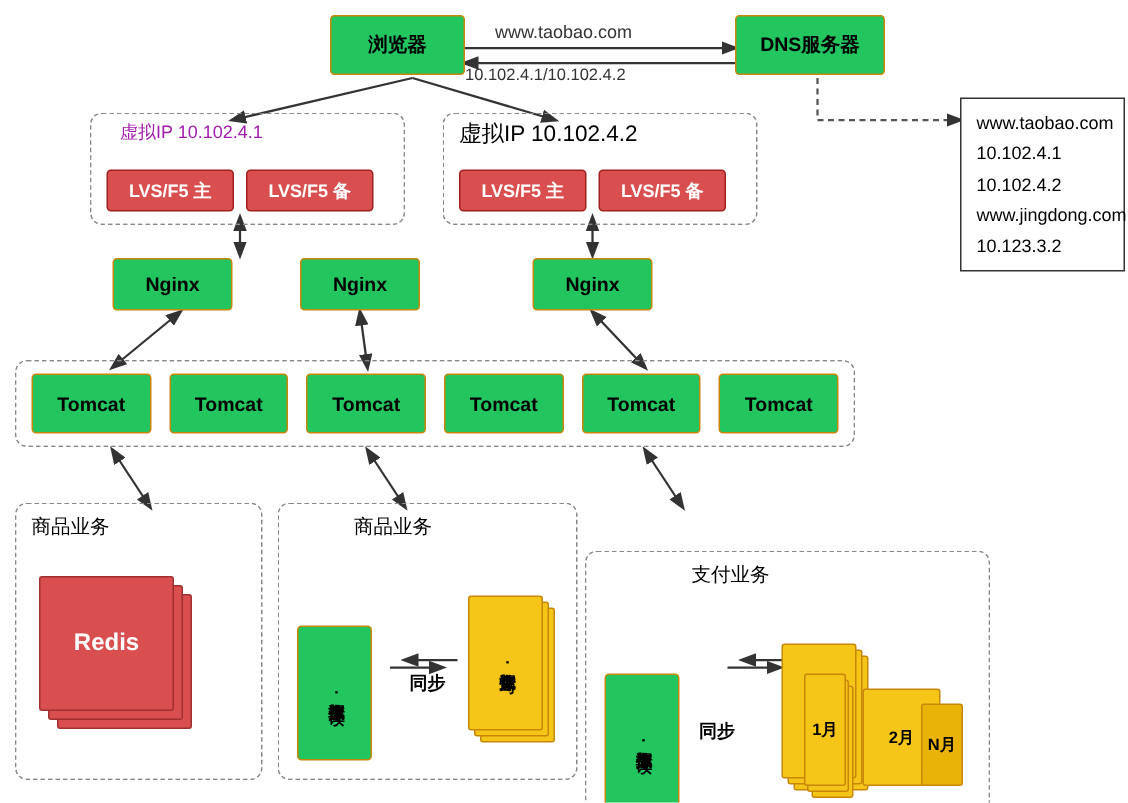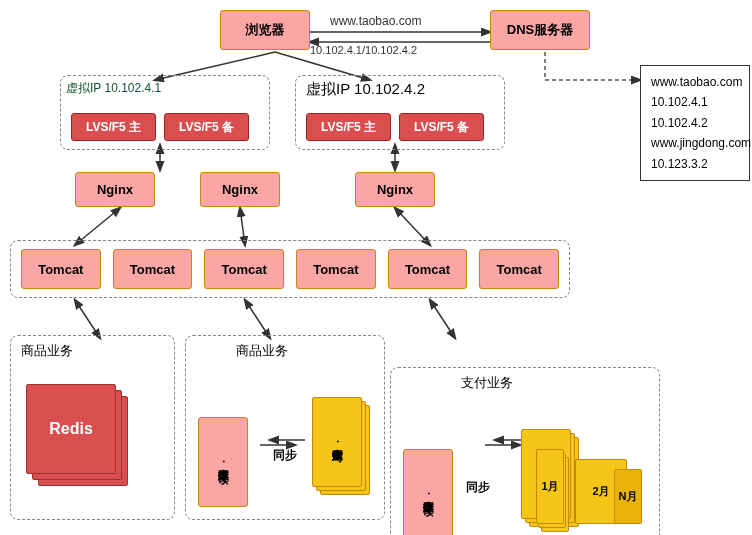--- a/index.html
+++ b/index.html
@@ -23,21 +23,21 @@
       position: absolute;
       border: 1.5px solid #555;
       background: #fff;
       text-align: center;
       display: flex;
       align-items: center;
       justify-content: center;
       font-size: 13px;
     }
     .box-yellow {
-      background: #fca5a5;
+      background: #22c55e;
       border: 1.5px solid #c8860a;
       border-radius: 3px;
       font-weight: bold;
       color: #000;
     }
     .box-red {
       background: #d94f4f;
       border: 1.5px solid #a02020;
       border-radius: 3px;
       font-weight: bold;
@@ -134,21 +134,21 @@
 
   <div class="dns-info-box" style="left:640px;top:65px;width:110px;">
     <div>www.taobao.com</div>
     <div>10.102.4.1</div>
     <div>10.102.4.2</div>
     <div>www.jingdong.com</div>
     <div>10.123.3.2</div>
   </div>
 
   <div class="box dashed-border" style="left:60px;top:75px;width:210px;height:75px;">
-    <div style="position:absolute;top:4px;left:5px;font-size:12px;color:#14532d;">
+    <div style="position:absolute;top:4px;left:19px;font-size:12px;color:#a21caf;">
       <span>虚拟IP 10.102.4.1</span>
     </div>
     <div style="position:absolute;bottom:8px;left:10px;display:flex;gap:8px;">
       <div class="box box-red" style="position:relative;width:85px;height:28px;font-size:12px;">
         <span>LVS/F5 主</span>
       </div>
       <div class="box box-red" style="position:relative;width:85px;height:28px;font-size:12px;">
         <span>LVS/F5 备</span>
       </div>
     </div>

